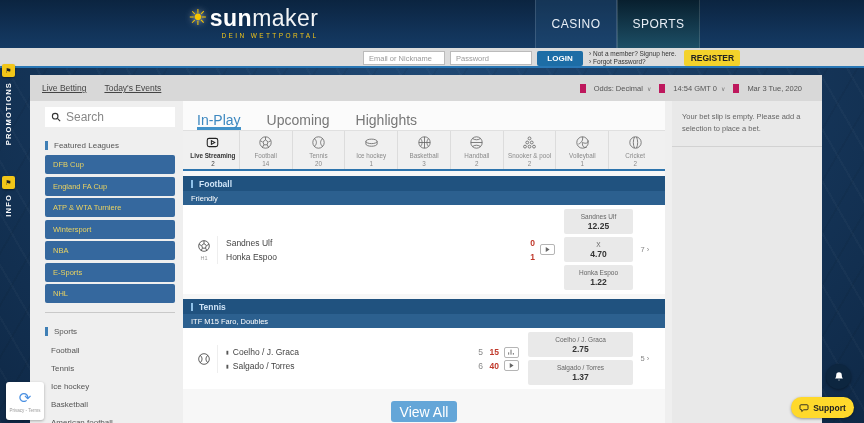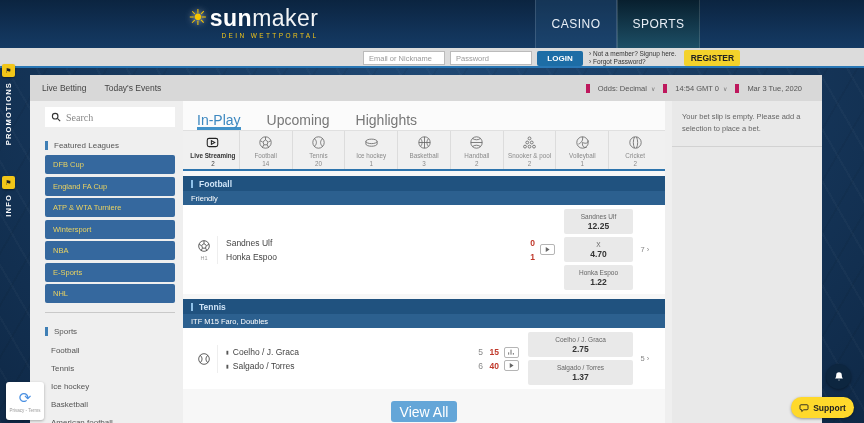--- a/index.html
+++ b/index.html
@@ -48,32 +48,32 @@
   .vtab .ico { width:13px; height:13px; background:#f2c618; border-radius:2px; display:flex; align-items:center;
     justify-content:center; font-size:7px; color:#222; margin-bottom:5px; box-shadow:0 1px 2px rgba(0,0,0,0.4); }
   .vtab .vlabel { writing-mode:vertical-rl; transform:rotate(180deg); color:#fff; font-size:7.5px; font-weight:bold;
     letter-spacing:1.2px; }
   .vtab.promos { top:64px; }
   .vtab.info { top:176px; }
 
   
   .wrap { position:absolute; left:30px; top:75px; width:792px; height:348px; display:flex; flex-direction:column; z-index:4; }
   .subnav { height:26px; background:#d8d8d8; display:flex; align-items:center; padding:0 12px; flex:0 0 26px; }
-  .subnav .navlink { font-size:8.5px; color:#444; margin-right:18px; cursor:pointer; }
+  .subnav .navlink { font-size:8.5px; color:#444; margin-right:18px; cursor:pointer;text-decoration:underline; }
   .subnav .right { margin-left:auto; display:flex; align-items:center; font-size:7.5px; color:#555; }
-  .subnav .grp { display:flex; align-items:center; padding:0 8px; border-left:4px solid #be185d; cursor:pointer; }
+  .subnav .grp { display:flex; align-items:center; padding:0 8px; border-left:6px solid #be185d; cursor:pointer; }
   .subnav .grp.last { cursor:default; }
   .chev { font-size:6px; color:#777; margin-left:4px; }
 
   .crow { flex:1; display:flex; background:#efefef; padding-left:15px; min-height:0; }
 
   
   .sb { width:130px; flex:0 0 130px; margin-right:8px; }
   .sb-search { margin-top:6px; height:20px; background:#fff; display:flex; align-items:center; padding:0 6px; cursor:text; }
-  .sb-search .ph { font-size:10px; color:#888; margin-left:5px;font-family:Liberation Serif, serif; }
+  .sb-search .ph { font-size:12px; color:#888; margin-left:5px; }
   .sb-title { margin:14px 0 5px; font-size:8px; color:#555; border-left:3px solid #3f7fb5; padding-left:6px; }
   .lg-btn { height:19px; margin:2.5px 0; background:#35689e; border-radius:2px; color:#e9d262; font-size:7.5px;
     display:flex; align-items:center; padding-left:8px; cursor:pointer; }
   .sb-div { border-top:1px solid #c9c9c9; margin-top:9px; }
   .sp-item { font-size:8px; color:#555; padding:4.5px 0 4.5px 6px; cursor:pointer; }
 
   
   .main { width:482px; flex:0 0 482px; margin-right:7px; background:#f7f7f7; display:flex; flex-direction:column; }
   .mtabs { height:30px; background:#fbfbfb; border-bottom:1px solid #e0e0e0; display:flex; padding-left:14px; flex:0 0 30px; }
   .mtab { font-size:14px; color:#777; margin-right:26px; display:flex; align-items:center; cursor:pointer;

